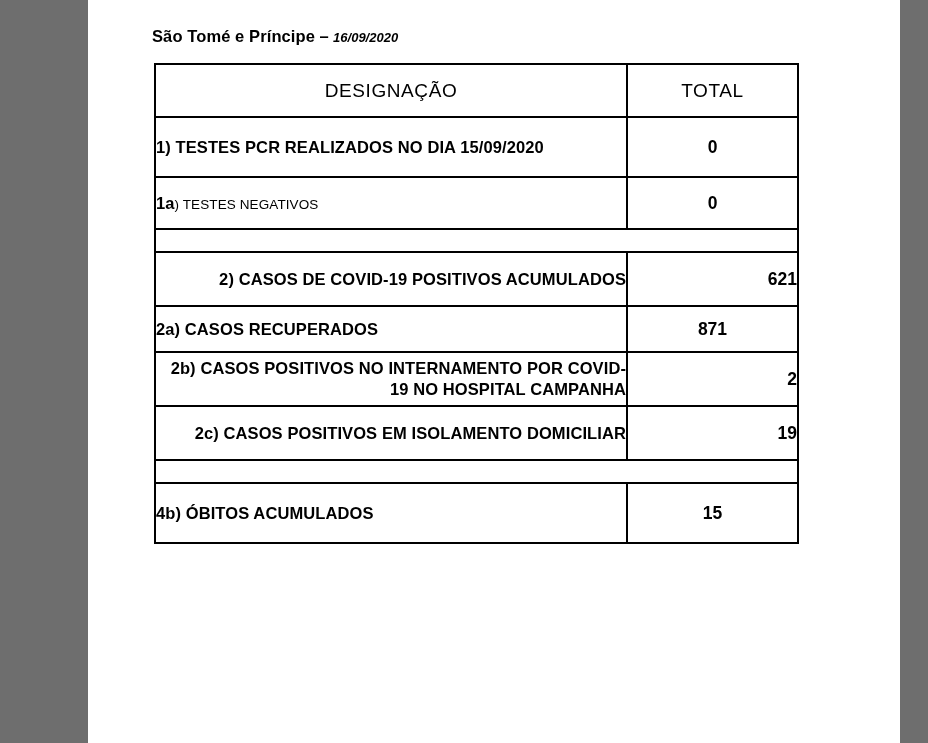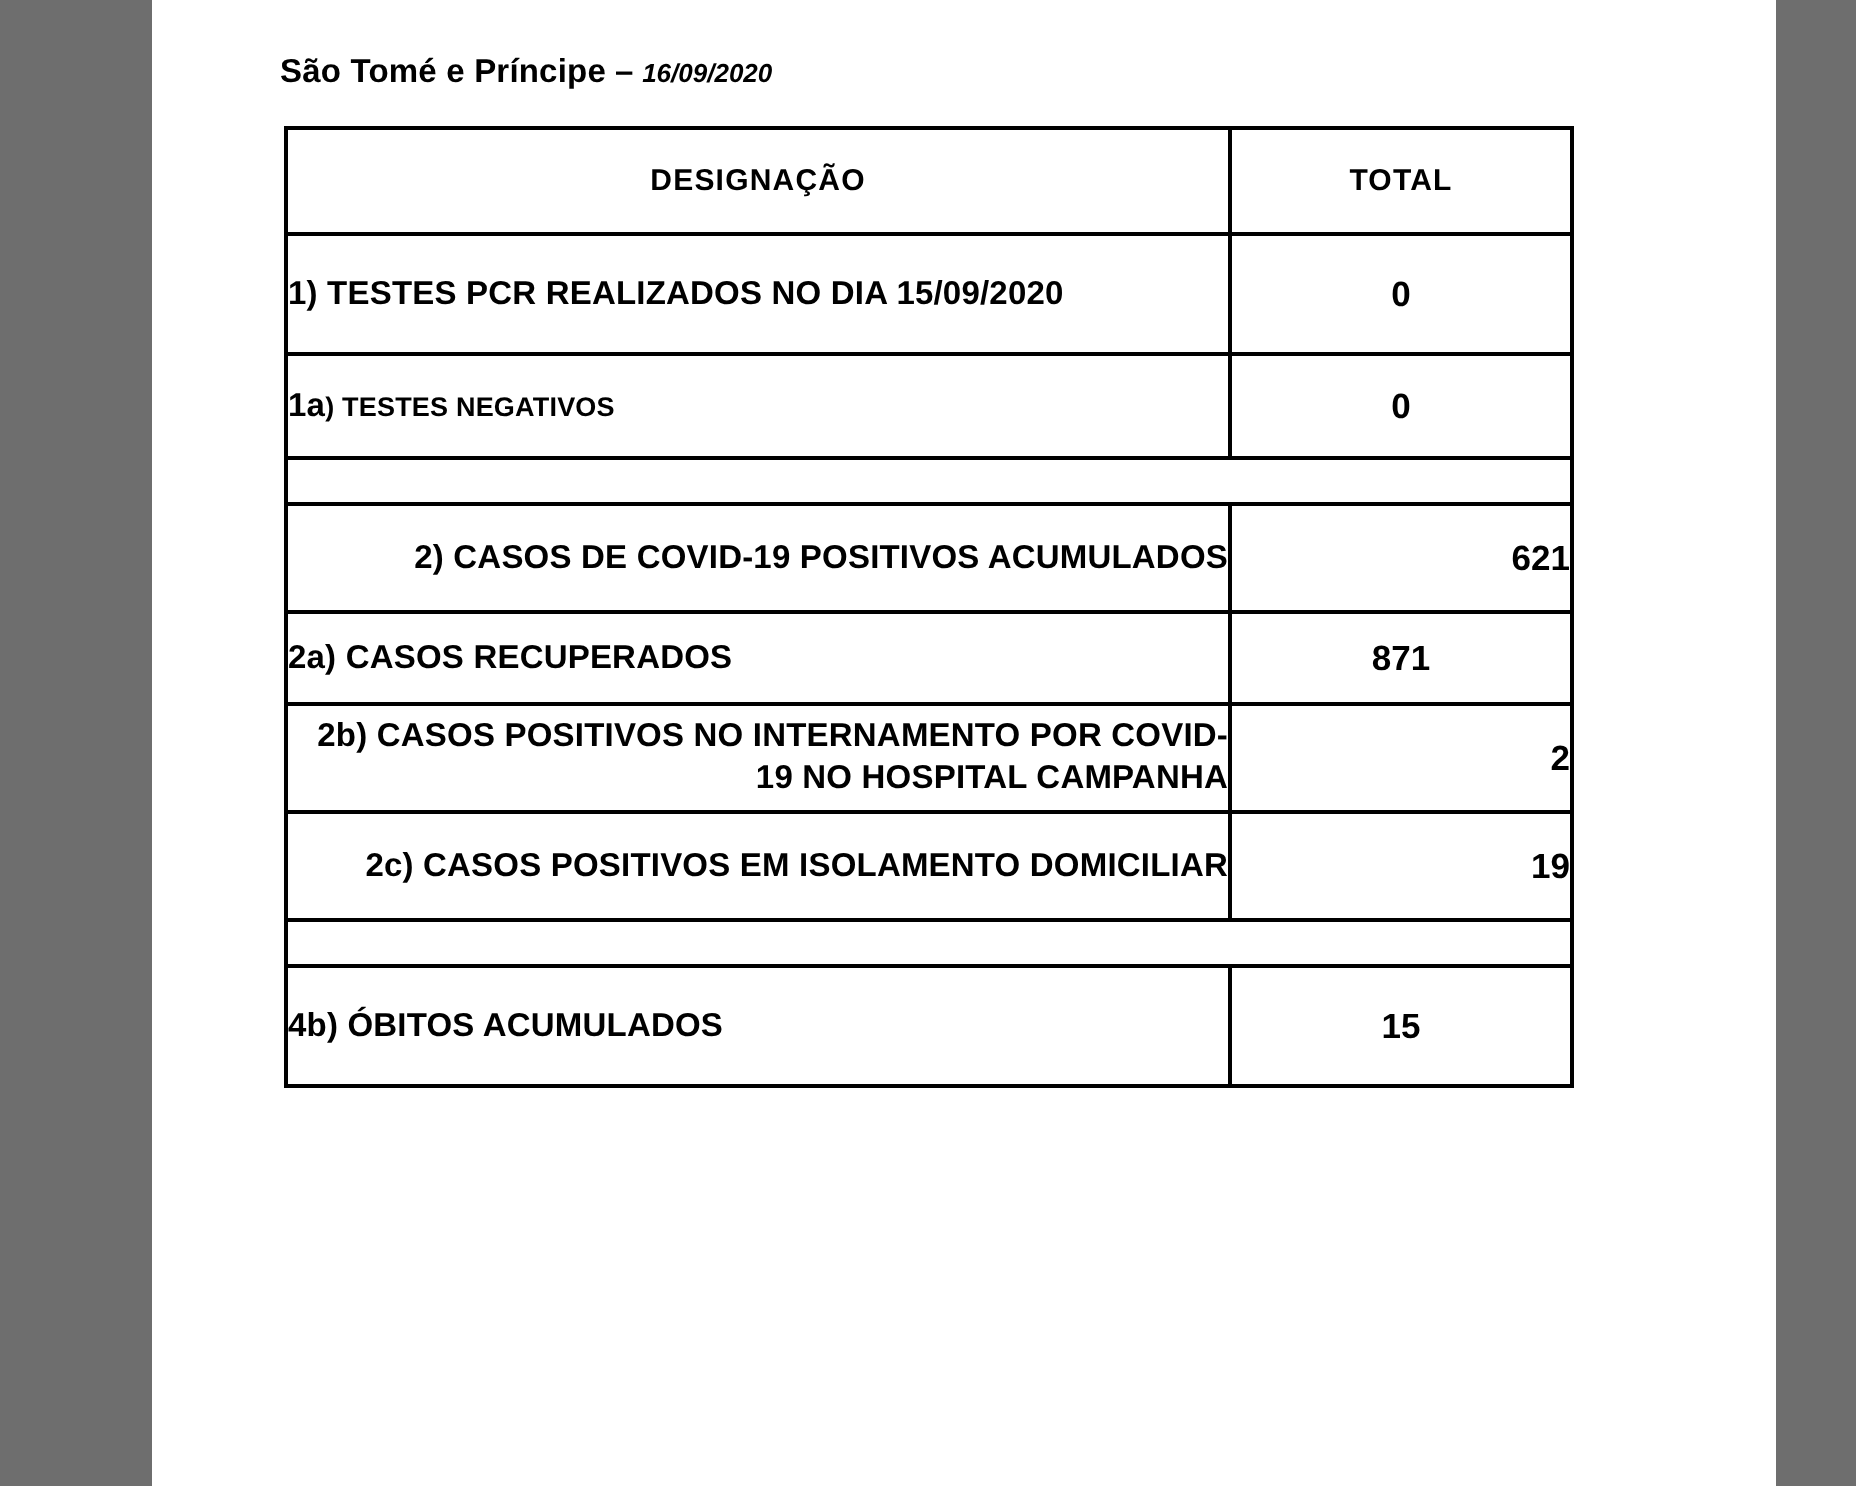--- a/index.html
+++ b/index.html
@@ -8,21 +8,21 @@
   }
   body {
     width: 928px;
     height: 743px;
     background: #6e6e6e;
     font-family: "Liberation Sans", sans-serif;
     overflow: hidden;
   }
   .page {
     position: absolute;
-    left: 76px;
+    left: 88px;
     top: 0;
     width: 812px;
     height: 743px;
     background: #ffffff;
   }
   .doc-header {
     margin: 0;
     padding: 27px 0 0 64px;
     font-size: 16px;
     color: #000;
@@ -51,36 +51,36 @@
   table.report td, table.report th {
     border: 2px solid #000;
     padding: 0;
     vertical-align: middle;
   }
   .col-desig { width: 472px; }
   .col-total { width: 171px; }
 
   .head-cell {
     text-align: center;
-    font-weight: bold;
-    font-size: 15px;
+    font-weight: normal;
+    font-size: 19px;
     letter-spacing: 0.6px;
     height: 51px;
     padding: 0 4px;
   }
   .desc-cell {
     font-weight: bold;
     font-size: 16.5px;
     line-height: 1.27;
     padding: 6px 8px 6px 9px;
     letter-spacing: 0.1px;
   }
   .desc-cell .sub {
     font-size: 13.5px;
-    font-weight: bold;
+    font-weight: normal;
   }
   .total-cell {
     text-align: center;
     font-weight: bold;
     font-size: 17.5px;
   }
   tr.h50 td { height: 50px; }
   tr.h52 td { height: 52px; text-align: right; }
   tr.h58 td { height: 58px; margin-left: 20px; }
   tr.h44 td { height: 44px; }

